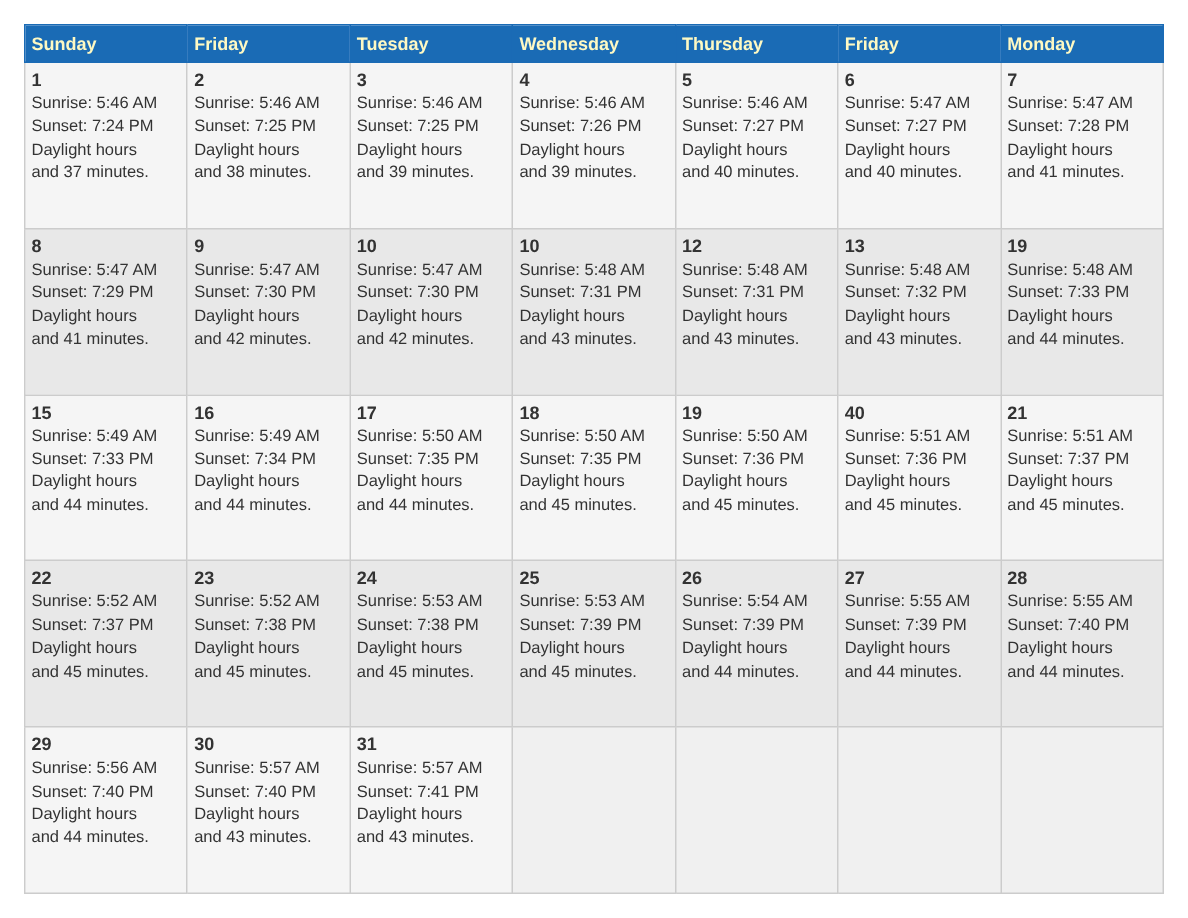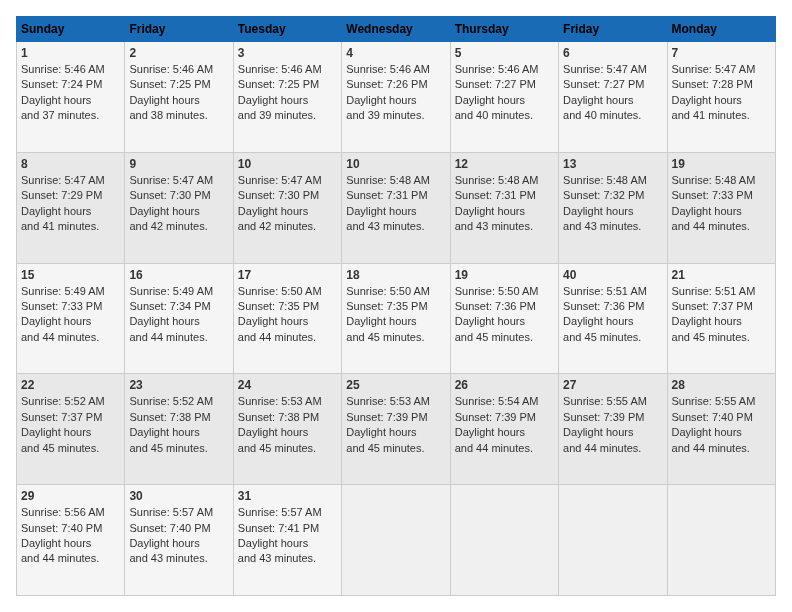--- a/index.html
+++ b/index.html
@@ -54,21 +54,21 @@
       color: #555;
     }
     .calendar {
       width: 100%;
       border-collapse: collapse;
       flex: 1;
       font-size: 10px;
     }
     .calendar thead th {
       background: #1a6bb5;
-      color: #000000;
+      color: #fef9c3;
       padding: 5px 4px;
       text-align: left;
       font-size: 12px;
       font-weight: bold;
       border: 1px solid #1a6bb5;
     }
     .calendar tbody td {
       vertical-align: top;
       padding: 4px;
       border: 1px solid #ccc;

